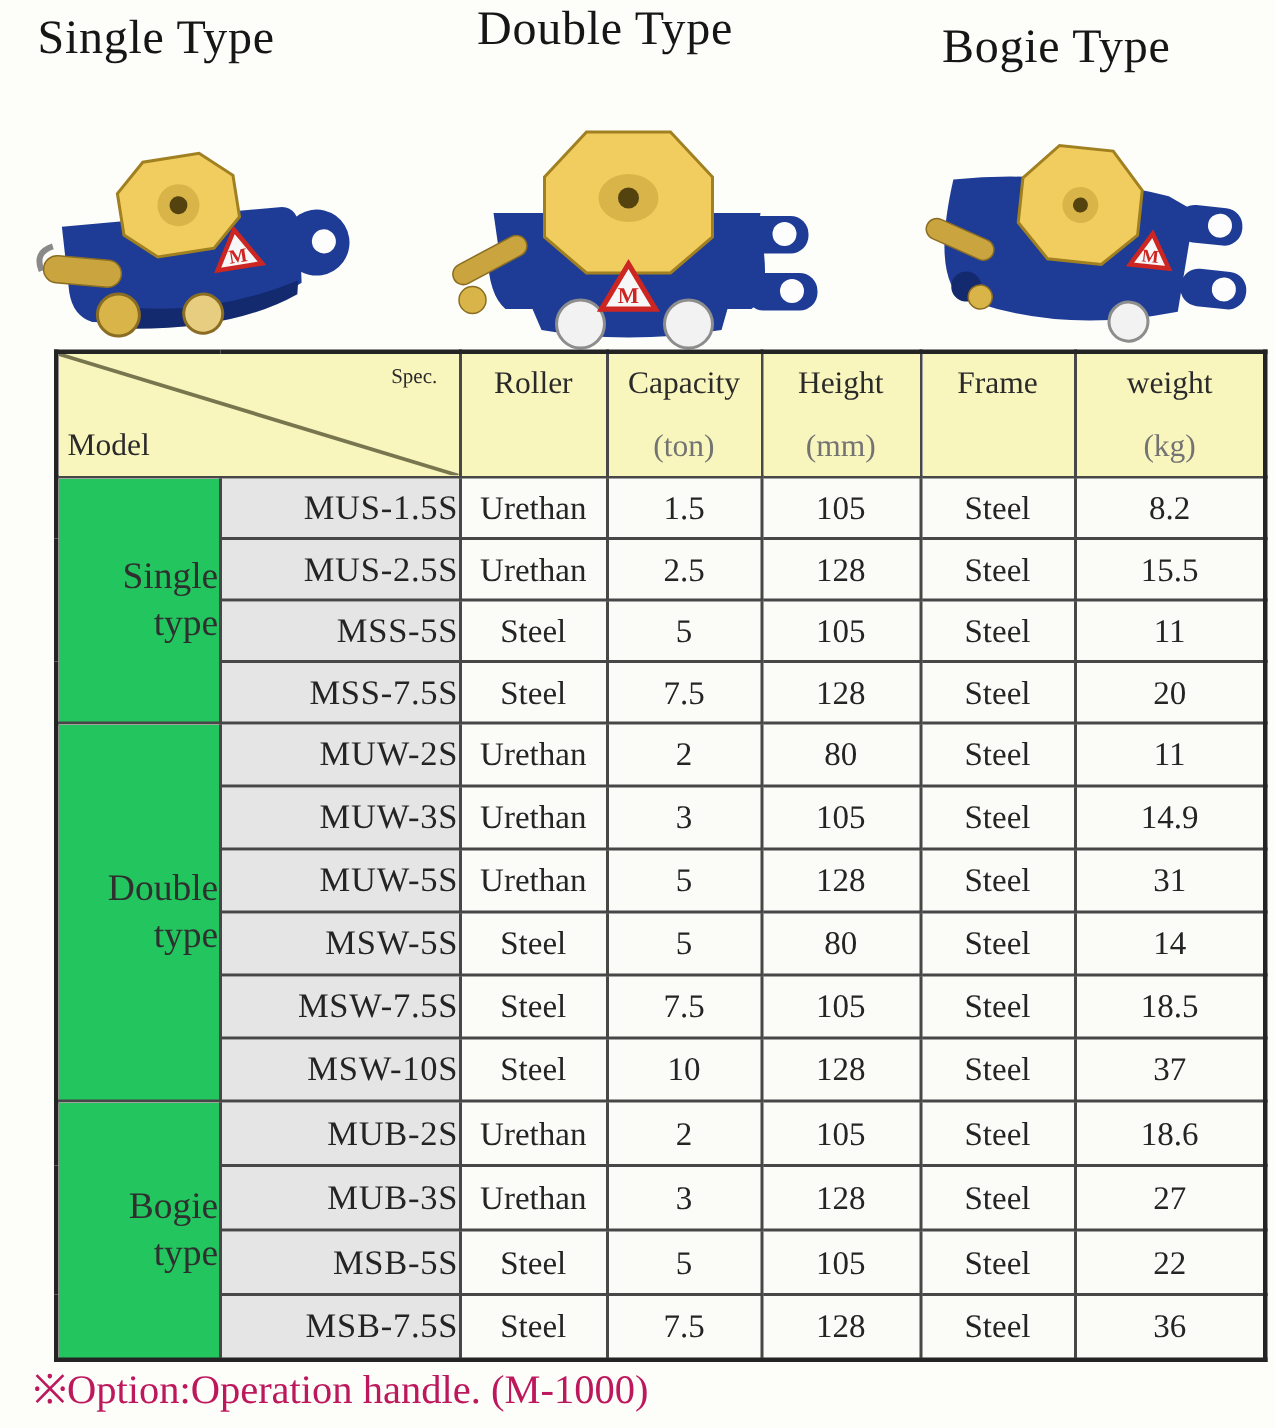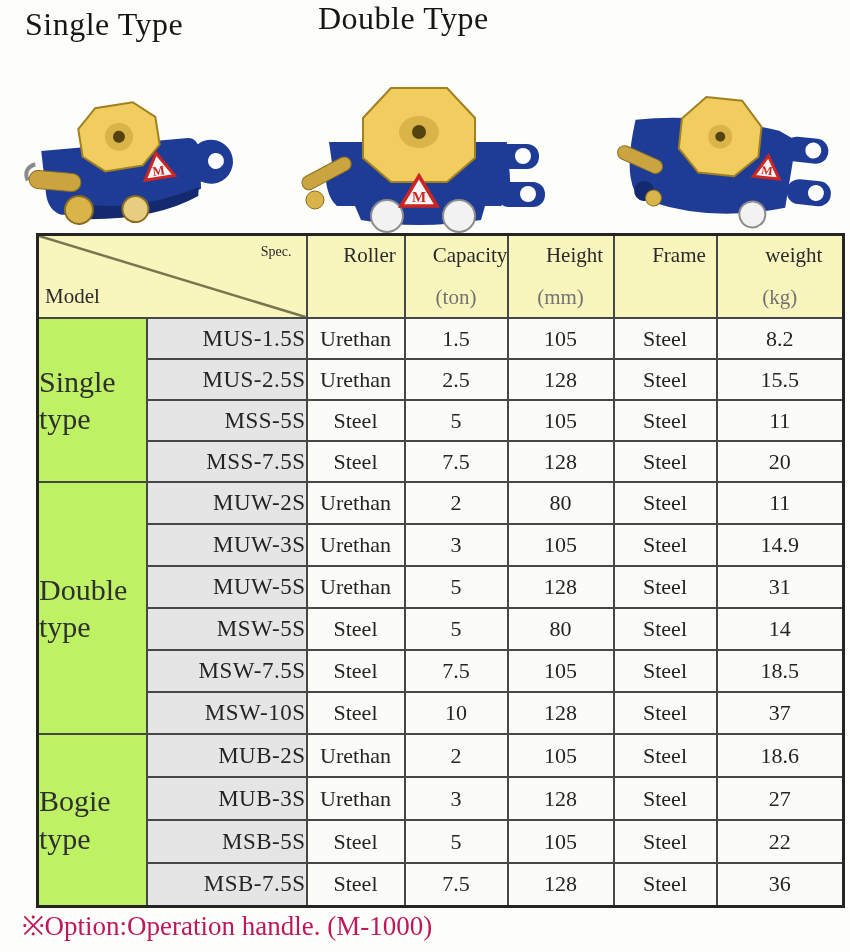--- a/index.html
+++ b/index.html
@@ -22,33 +22,33 @@
   table.spec th, table.spec td{
     border:2px solid #474747;
     padding:0;overflow:hidden;
   }
   tr.header-row th{
     height:81px;background:#f8f5bd;font-weight:normal;
     position:relative;vertical-align:top;
   }
   .col-label{
     position:absolute;top:7px;left:0;width:100%;text-align:center;
-    font-size:21px;color:#2a2a2a;padding-left:14px;
+    font-size:21px;color:#2a2a2a;
   }
   .col-unit{
     position:absolute;bottom:7px;left:0;width:100%;text-align:center;
     font-size:21px;color:#737373;
   }
   th.diag-cell{background:#f8f5bd;}
   th.diag-cell svg.diag{position:absolute;left:0;top:0;width:100%;height:100%;}
   .spec-label{position:absolute;top:8px;right:14px;font-size:14px;color:#2a2a2a;}
   .model-label{position:absolute;bottom:8px;left:6px;font-size:21px;color:#2a2a2a;}
   td.group-cell{
-    background:#bef264;text-align:left;vertical-align:middle;
-    font-size:30px;color:#2f2f2f;line-height:1.25;
+    background:#22c55e;text-align:right;vertical-align:middle;
+    font-size:25px;color:#2f2f2f;line-height:1.25;
   }
   td.model{
     background:#e5e5e5;text-align:right;padding-left:9px;
     font-size:23px;color:#242424;letter-spacing:.5px;
   }
   td.val{
     background:#fbfbf7;text-align:center;
     font-size:22px;color:#242424;
   }
   tr.r-single{height:41px;}
@@ -59,20 +59,21 @@
     font-size:27px;color:#be185d;white-space:nowrap;
   }
 </style>
 </head>
 <body>
 
 <div class="canvas">
 
   <div class="type-title" style="left:25px;top:6px">Single Type</div>
   <div class="type-title" style="left:318px;top:0">Double Type</div>
+  <div class="type-title" style="left:628px;top:12px">Bogie Type</div>
 
   <svg class="photo" style="left:6px;top:62px" width="244" height="172" viewBox="0 0 244 172">
     <g transform="rotate(-9 120 100)">
       <path d="M30 88 q-13 2 -10 15" stroke="#8a8a8a" stroke-width="4" fill="none"></path>
       <circle cx="204" cy="113" r="22" fill="#1e3c96"></circle>
       <circle cx="209" cy="113" r="8" fill="#fdfdfd"></circle>
       <rect x="148" y="95" width="50" height="36" fill="#1e3c96"></rect>
       <path d="M38 76 L185 86 Q196 88 194 104 L190 138 Q150 156 92 150 L48 142 Q36 136 36 120 Z" fill="#1e3c96"></path>
       <path d="M60 132 Q120 152 188 136 L186 145 Q140 162 70 150 Z" fill="#142a6e"></path>
       <polygon points="78,60 98,42 136,42 156,60 156,88 136,106 98,106 78,88" fill="#f0cd5e" stroke="#a08020" stroke-width="2"></polygon>

